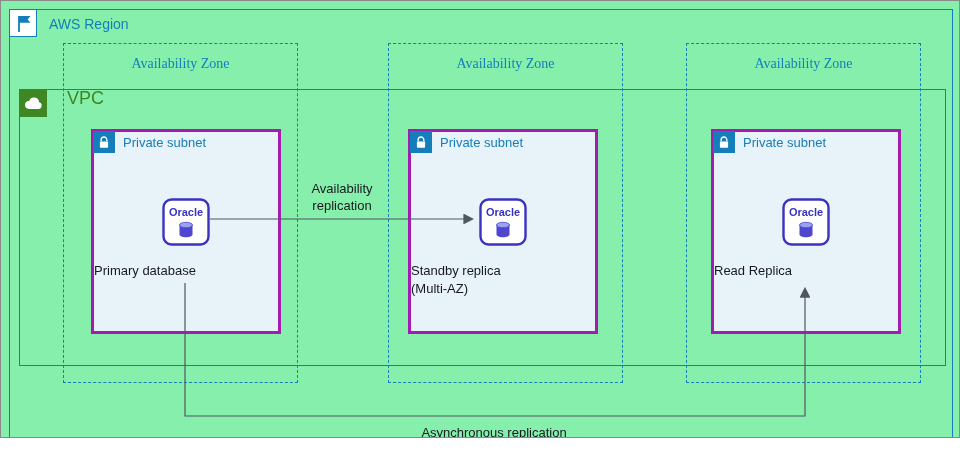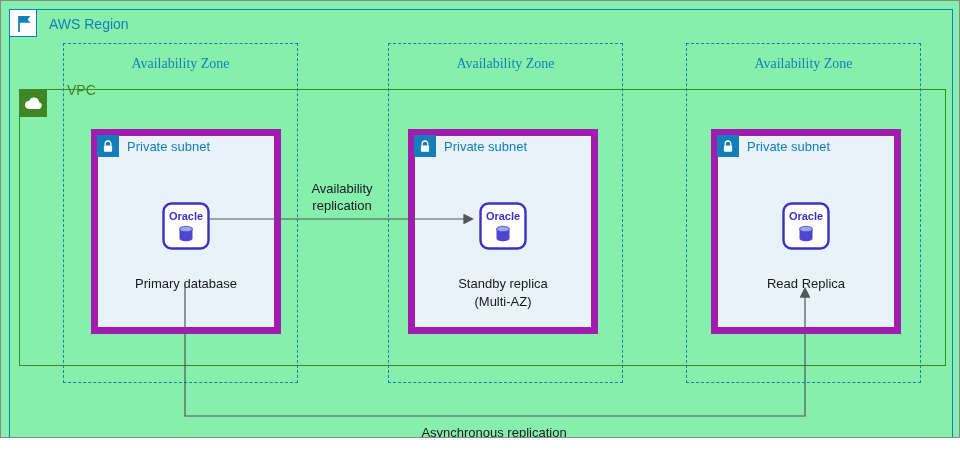--- a/index.html
+++ b/index.html
@@ -12,28 +12,28 @@
   .region{position:absolute;left:8px;top:8px;width:942px;height:451px;border:1px solid #147EBA;}
   .region-icon{position:absolute;left:8px;top:8px;width:28px;height:28px;background:#fff;border:1px solid #147EBA;box-sizing:border-box;display:flex;align-items:center;justify-content:center;}
   .region-label{position:absolute;left:48px;top:15px;color:#147EBA;font-size:14px;}
   
   .az{position:absolute;top:42px;width:235px;height:340px;border:1px dashed #147EBA;box-sizing:border-box;}
   .az1{left:62px;}.az2{left:387px;}.az3{left:685px;}
   .az-label{position:absolute;top:12px;width:100%;text-align:center;color:#147EBA;font-size:14px;font-family:Liberation Serif, serif;}
   
   .vpc{position:absolute;left:18px;top:88px;width:925px;height:275px;border:1px solid #3F8624;}
   .vpc-icon{position:absolute;left:18px;top:88px;width:28px;height:28px;background:#3F8624;display:flex;align-items:center;justify-content:center;}
-  .vpc-label{position:absolute;left:66px;top:81px;color:#3F8624;font-size:14px;}
+  .vpc-label{position:absolute;left:66px;top:87px;color:#3F8624;font-size:18px;}
   
-  .subnet{position:absolute;top:128px;width:190px;height:205px;background:#E8F2F9;border:7px solid #a21caf;box-sizing:border-box;}
+  .subnet{position:absolute;top:128px;width:190px;height:205px;background:#E8F2F9;border:3px solid #a21caf;box-sizing:border-box;}
   .s1{left:90px;}.s2{left:407px;}.s3{left:710px;}
   .subnet-icon{position:absolute;left:-1px;top:-1px;width:22px;height:22px;background:#147EBA;display:flex;align-items:center;justify-content:center;}
   .subnet-label{position:absolute;left:29px;top:3px;color:#147EBA;font-size:13px;}
   .node{position:absolute;left:50%;top:66px;width:48px;height:48px;transform:translateX(-50%);}
-  .caption{position:absolute;top:139px;width:100%;text-align:center;color:#16191F;font-size:13px;line-height:18px;}
+  .caption{position:absolute;top:130px;width:100%;text-align:left;color:#16191F;font-size:13px;line-height:18px;}
   
   .arrows{position:absolute;left:0;top:0;width:960px;height:469px;pointer-events:none;}
   .arrow-label{position:absolute;color:#16191F;font-size:13px;line-height:17px;text-align:center;}
   .sync-label{left:281px;top:179px;width:120px;}
   .async-label{left:343px;top:423px;width:300px;}
   svg{display:block;}
 </style>
 </head>
 <body>
 

